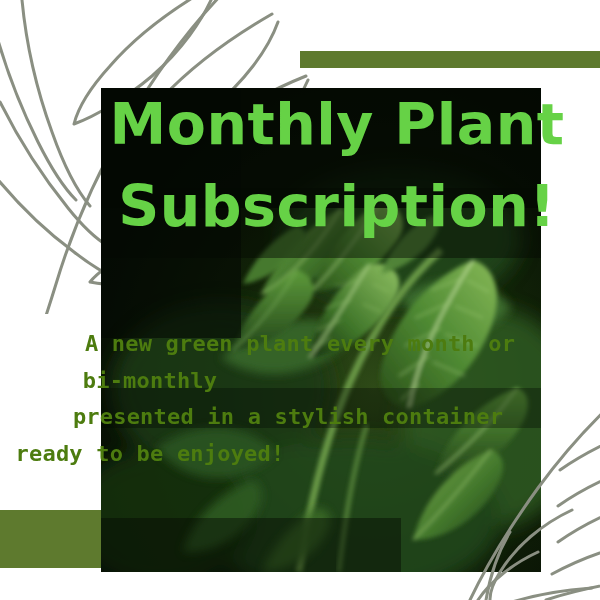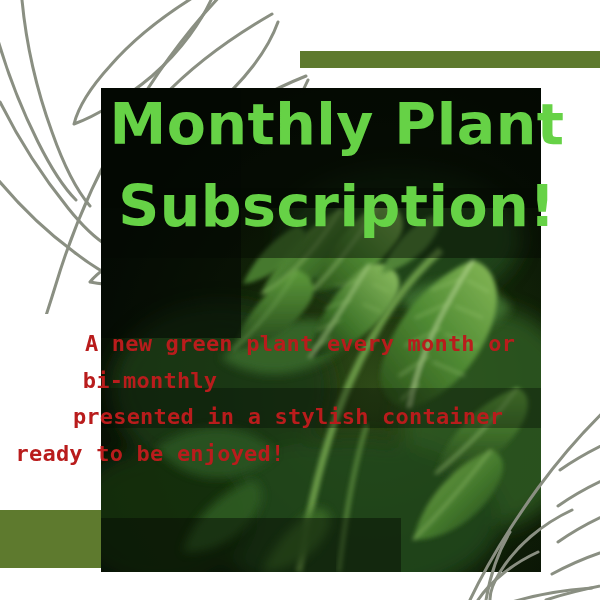--- a/index.html
+++ b/index.html
@@ -47,21 +47,21 @@
   #headline-2{top:178px;}
 
   .bodyline{
     position:absolute;left:0;width:600px;
     text-align:center;
     font-family:"DejaVu Sans Mono", monospace;
     font-weight:700;
     font-size:22px;
     line-height:1;
     letter-spacing:0.2px;
-    color:#b91c1c;
+    color:#4d7c0f;
     white-space:nowrap;
   }
   #body-1{top:333px;}
   #body-2{top:370px;}
   #body-3{top:406px;}
   #body-4{top:443px;}
   
   #body-2, #body-4{left:-150px;}
   #body-3{left:-12px;}
 </style>

